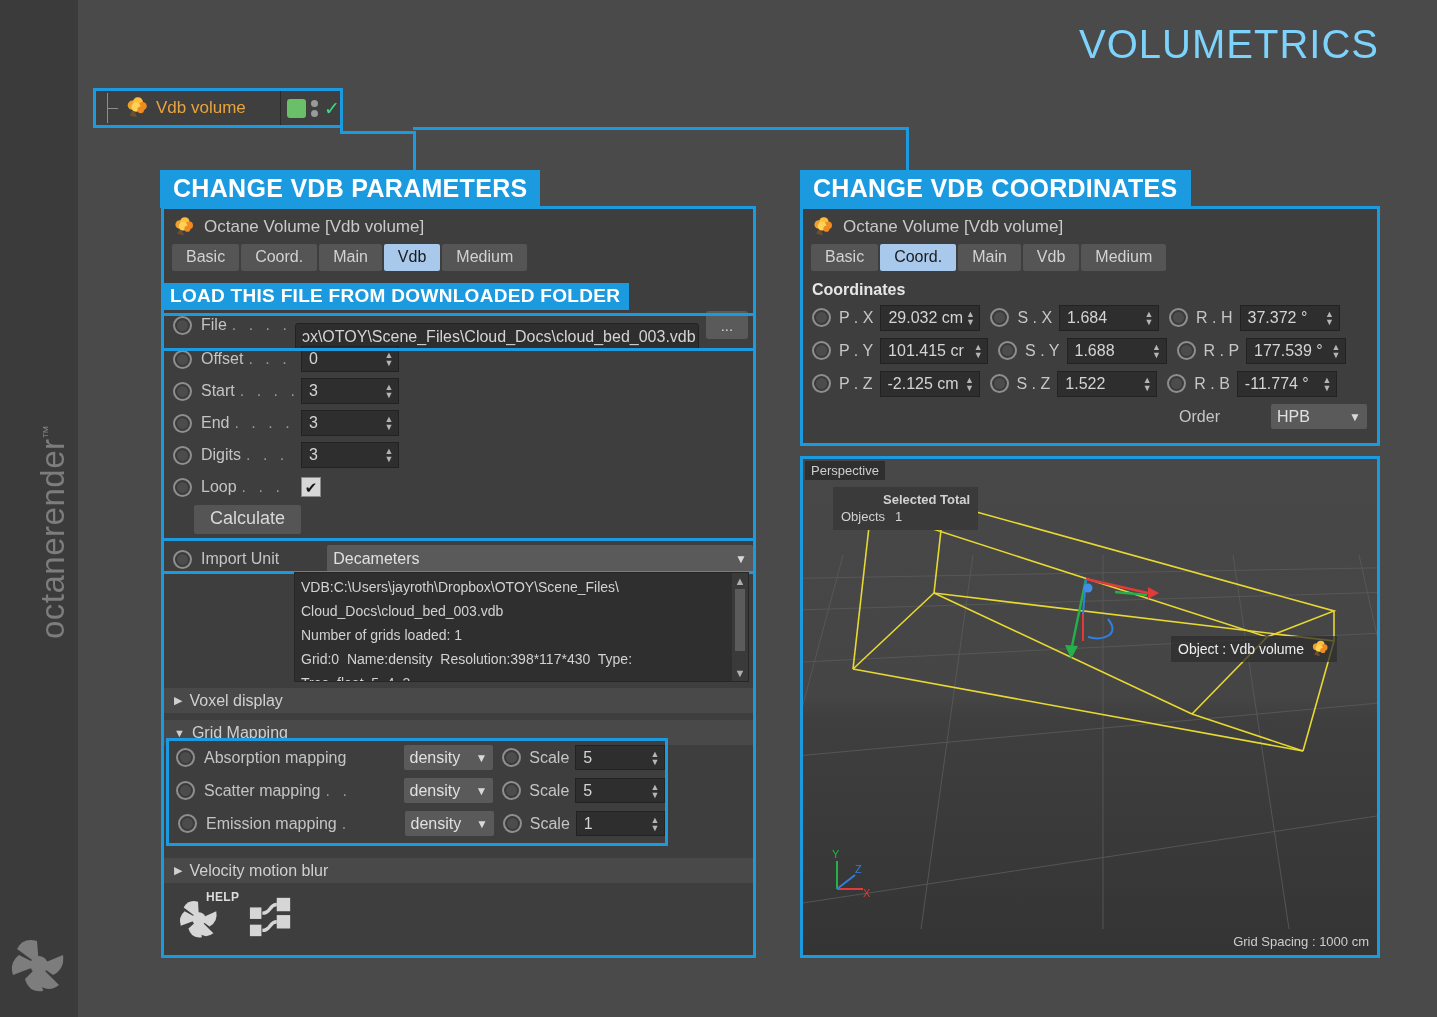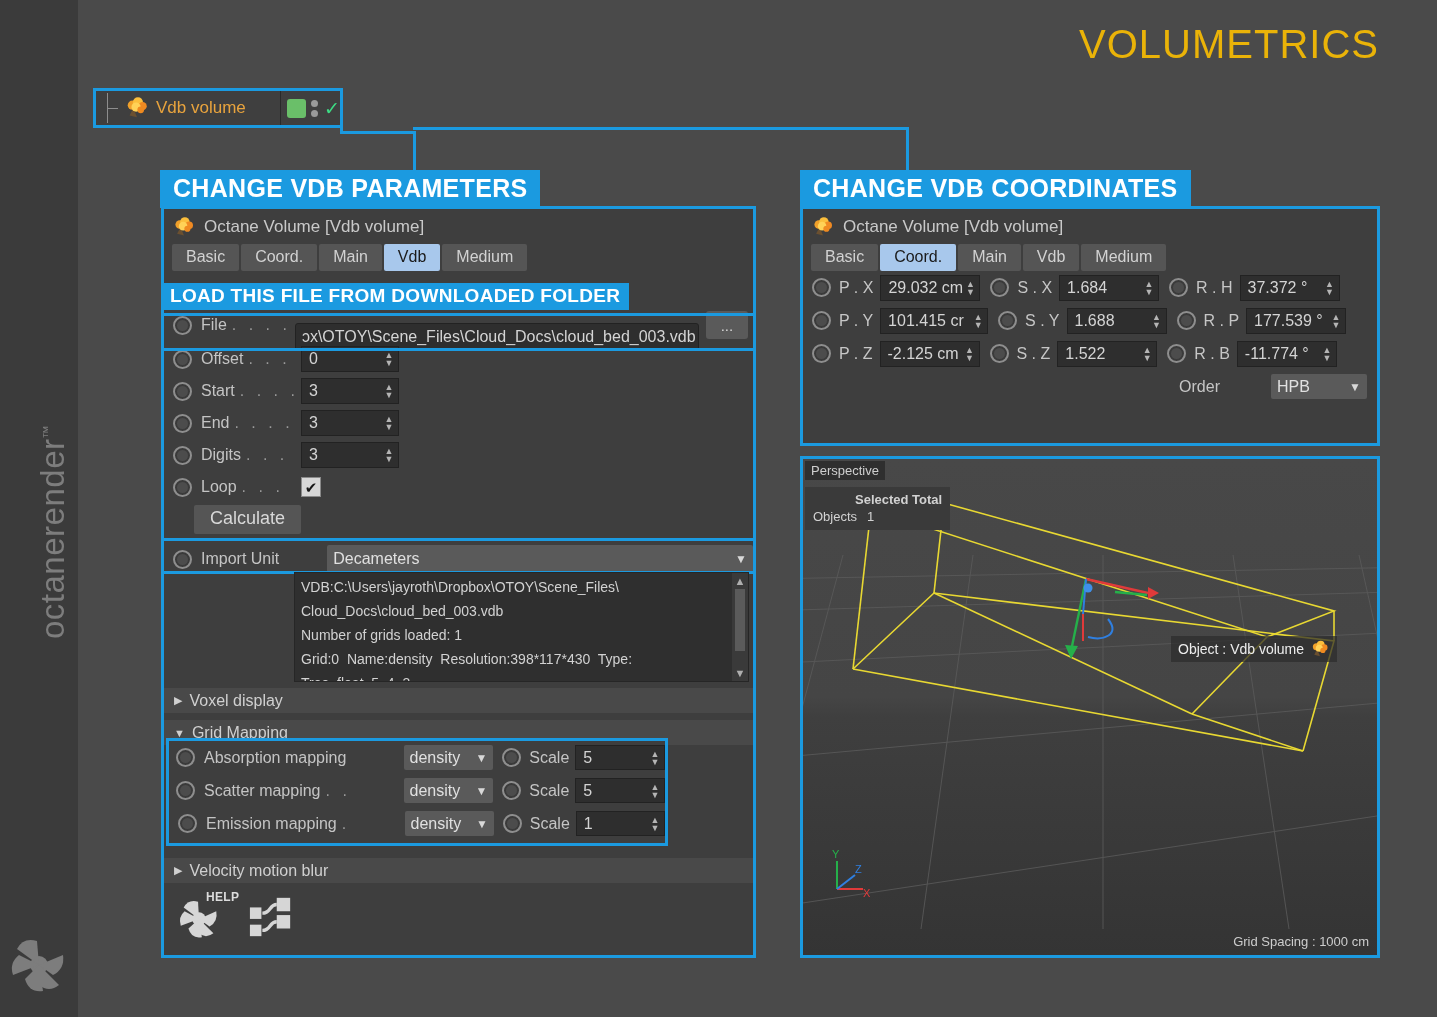--- a/index.html
+++ b/index.html
@@ -21,21 +21,21 @@
     transform: rotate(-90deg);
     color: #7d7d7d; font-size: 33px; letter-spacing: 0.5px;
     text-align: left; white-space: nowrap;
   }
   .rail-word sup { font-size: 13px; vertical-align: super; }
   .rail-logo { position: absolute; left: 7px; bottom: 22px; width: 64px; height: 64px; }
 
   
   .page-title {
     position: absolute; right: 58px; top: 22px;
-    color: #eab308; font-size: 40px; letter-spacing: 1px; font-weight: 400;
+    color: #7dd3fc; font-size: 40px; letter-spacing: 1px; font-weight: 400;
   }
 
   
   .om-chip {
     position: absolute; left: 93px; top: 88px; width: 250px; height: 40px;
     background: #3f3f3f; border: 3px solid #1b9ae0;
     display: flex; align-items: center;
   }
   .om-tree { width: 28px; height: 100%; position: relative; }
   .om-tree:before {
@@ -181,21 +181,21 @@
     position: absolute; border: 3px solid #1b9ae0;
     background: linear-gradient(180deg,#484848 0%,#454545 48%,#3f3f3f 52%,#343434 100%);
     overflow: hidden;
   }
   .vp-tag {
     position: absolute; background: #2f2f2f; color: #cfcfcf;
     font-size: 13px; padding: 2px 6px;
   }
   .vp-stats {
     position: absolute; background: #3a3a3a; color: #d2d2d2;
-    font-size: 13px; padding: 4px 8px 5px 8px; line-height: 17px;
+    font-size: 13px; padding: 4px 8px 5px 8px; line-height: 17px; margin-left: 28px;
   }
   .vp-stats .hdr { padding-left: 42px; font-weight: bold; }
   .vp-stats .lin { display: flex; gap: 10px; }
   .vp-obj-tip {
     position: absolute; background: rgba(45,45,45,0.72); color: #ededed;
     font-size: 14px; padding: 3px 7px; display: flex; align-items: center; gap: 6px;
   }
   .vp-obj-tip .ti { width: 20px; height: 20px; }
   .vp-grid-spacing {
     position: absolute; color: #cdcdcd; font-size: 13px;
@@ -484,20 +484,21 @@
     </div>
 
     <div class="tabbar">
       <div class="tab">Basic</div>
       <div class="tab active">Coord.</div>
       <div class="tab">Main</div>
       <div class="tab">Vdb</div>
       <div class="tab">Medium</div>
     </div>
 
+    <div class="section-label" style="margin:10px 0 2px 9px;">Coordinates</div>
 
     <div class="crow" style="padding-left:9px;">
       <div class="cgroup">
         <div class="knob"></div>
         <span class="clabel">P . X</span>
         <div class="numbox" style="width:100px;">
           <span class="val">29.032 cm</span>
           <span class="spin">▲<br>▼</span>
         </div>
       </div>

